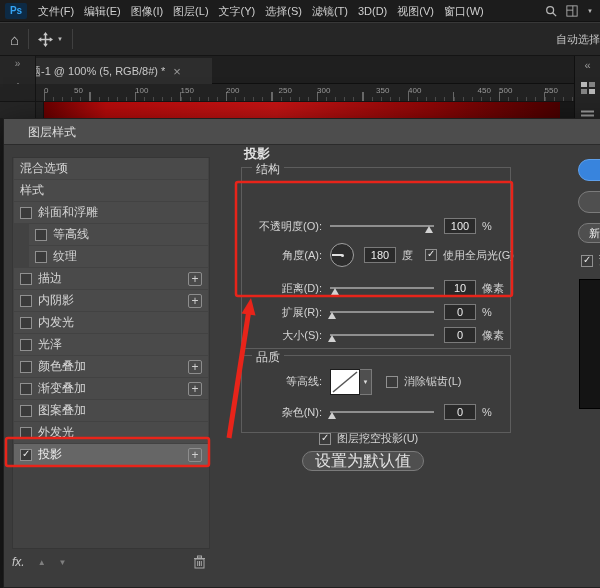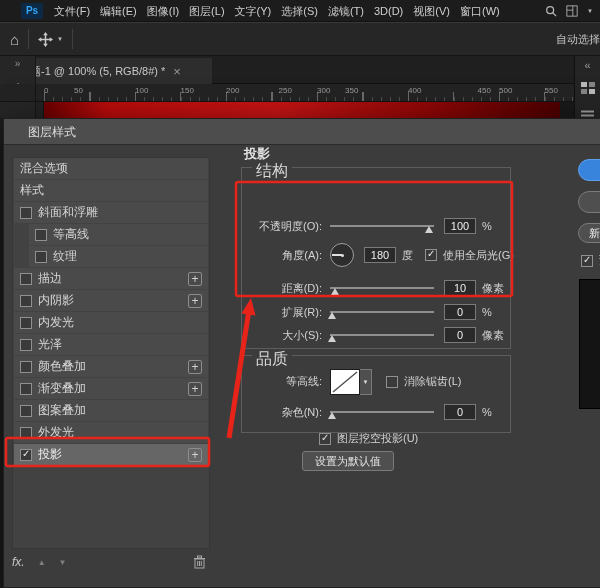--- a/index.html
+++ b/index.html
@@ -2,21 +2,21 @@
 <html><head>
 <meta charset="utf-8">
 <style>
   * { box-sizing: border-box; margin: 0; padding: 0; }
   html,body { width:600px; height:588px; overflow:hidden; background:#1d1d1d;
     font-family:"Liberation Sans","DejaVu Sans",sans-serif; }
   #screen { position:relative; width:600px; height:588px; overflow:hidden; background:#1d1d1d; }
 
   
   .menubar { position:absolute; left:0; top:0; width:600px; height:22px; background:#1c1c1c;
-    border-bottom:1px solid #121212; display:flex; align-items:center; color:#cfcfcf;padding-left:16px; }
+    border-bottom:1px solid #121212; display:flex; align-items:center; color:#cfcfcf; }
   .ps-logo { width:22px; height:16px; margin:0 6px 0 5px; background:#0d2a44; color:#35a4f4;
     font-size:10px; font-weight:bold; text-align:center; line-height:16px; border-radius:2px; flex:none; }
   .menu-items { display:flex; height:22px; }
   .menu-item { padding:0 5px; font-size:11px; line-height:22px; white-space:nowrap; cursor:default; }
   .menubar-right { margin-left:auto; display:flex; align-items:center; gap:9px; padding-right:7px; }
   .mb-icon { display:flex; align-items:center; }
 
   
   .optionsbar { position:absolute; left:0; top:22px; width:600px; height:34px; background:#262626;
     border-top:1px solid #383838; border-bottom:1px solid #141414; display:flex; align-items:center; color:#c8c8c8; }
@@ -86,21 +86,21 @@
     gap:13px; color:#9f9f9f; }
   .fx-label { font-size:12px; font-style:italic; color:#c7c7c7; }
   .arr-btn { font-size:8px; color:#7f7f7f; }
   .trash { margin-left:auto; margin-right:4px; display:flex; }
 
   
   .content-title { position:absolute; left:240px; top:26px; font-size:13px; font-weight:bold; color:#e2e2e2; }
   .fieldset { position:absolute; left:237px; width:270px; border:1px solid #5d5d5d; }
   .fieldset.structure { top:48px; height:182px; }
   .fieldset.quality { top:236px; height:78px; }
-  .legend { position:absolute; top:-7px; left:10px; background:#3c3c3c; padding:0 4px; font-size:16px; color:#d8d8d8; }
+  .legend { position:absolute; top:-7px; left:10px; background:#3c3c3c; padding:0 4px; font-size:12px; color:#d8d8d8; }
   .fs-row { position:absolute; left:4px; right:2px; height:20px; display:flex; align-items:center; }
   .fs-label { width:76px; text-align:right; margin-right:8px; font-size:11px; color:#d4d4d4; flex:none; white-space:nowrap; }
   .cb-label { font-size:11px; color:#d4d4d4; white-space:nowrap; }
 
   .dropdown { width:100px; height:19px; background:#4f4f4f; border:1px solid #7a7a7a; border-radius:2px;
     display:flex; align-items:center; padding:0 6px; color:#ececec; font-size:11px; }
   .dropdown .chev { margin-left:auto; font-size:7px; color:#cfcfcf; }
   .swatch { width:26px; height:17px; margin-left:8px; border:1px solid #8a8a8a; }
 
   .slider { position:relative; width:104px; height:14px; flex:none; }
@@ -119,22 +119,22 @@
     background:#e0e0e0; border-radius:50%; }
   .gl-check { margin-left:12px; }
 
   .contour-thumb { width:30px; height:26px; background:#ffffff; border:1px solid #1c1c1c; flex:none; }
   .contour-dd { width:12px; height:26px; background:#4f4f4f; border:1px solid #7a7a7a; border-left:none;
     display:flex; align-items:center; justify-content:center; font-size:6px; color:#dddddd; flex:none; }
   .aa-check { margin-left:14px; }
 
   .knockout-row { position:absolute; left:315px; top:312px; display:flex; align-items:center; }
   .default-btns { position:absolute; left:298px; top:332px; display:flex; gap:10px; }
-  .ps-btn { height:20px; padding:0 12px; background:#4f4f4f; border:1px solid #7b7b7b; border-radius:3px;
-    color:#e2e2e2; font-size:11px; line-height:18px; }
+  .ps-btn { height:20px; padding:0 12px; background:#4f4f4f; border:1px solid #7b7b7b; border-radius:10px;
+    color:#e2e2e2; font-size:16px; line-height:18px; }
 
   
   .side-btn { position:absolute; left:574px; width:72px; height:22px; border-radius:11px; text-align:center;
     font-size:11px; line-height:20px; color:#f0f0f0; }
   .side-btn.ok { top:40px; background:#3884dd; border:1px solid #5fa0ea; }
   .side-btn.cancel { top:72px; background:#4f4f4f; border:1px solid #7b7b7b; }
   .side-btn.newstyle { top:104px; width:96px; height:20px; border-radius:10px; background:#4f4f4f;
     border:1px solid #7b7b7b; text-align:left; padding-left:10px; line-height:18px; }
   .preview-row { position:absolute; left:577px; top:134px; display:flex; align-items:center; }
   .preview-swatch { position:absolute; left:575px; top:160px; width:50px; height:130px; background:#141414;
@@ -233,21 +233,21 @@
     <div class="ticks-minor"></div>
     <div class="ticks-major"></div>
     <div id="ruler-numbers">
         <span class="ruler-num" style="left: 8px;">0</span>
         <span class="ruler-num" style="left: 38px; text-align: right;">50</span>
         <span class="ruler-num" style="left: 99px;">100</span>
         <span class="ruler-num" style="left: 144.5px;">150</span>
         <span class="ruler-num" style="left: 190px;">200</span>
         <span class="ruler-num" style="left: 235.5px; padding-left: 7px;">250</span>
         <span class="ruler-num" style="left: 281px;">300</span>
-        <span class="ruler-num" style="left: 309px;">350</span>
+        <span class="ruler-num" style="left: 340px;">350</span>
         <span class="ruler-num" style="left: 372px;">400</span>
         <span class="ruler-num" style="left: 417.5px; margin-left: 24px;">450</span>
         <span class="ruler-num" style="left: 463px;">500</span>
         <span class="ruler-num" style="left: 508.5px;">550</span>
       </div>
   </div>
   <div class="vruler"></div>
 
   <div class="artwork"></div>
   <div class="pasteboard"></div>

